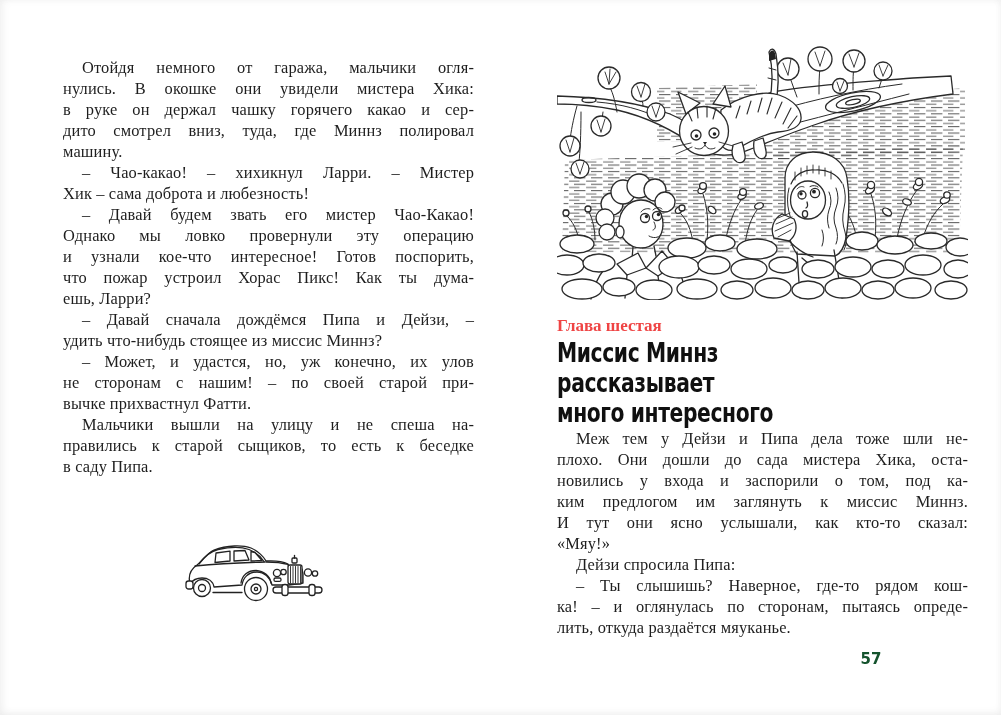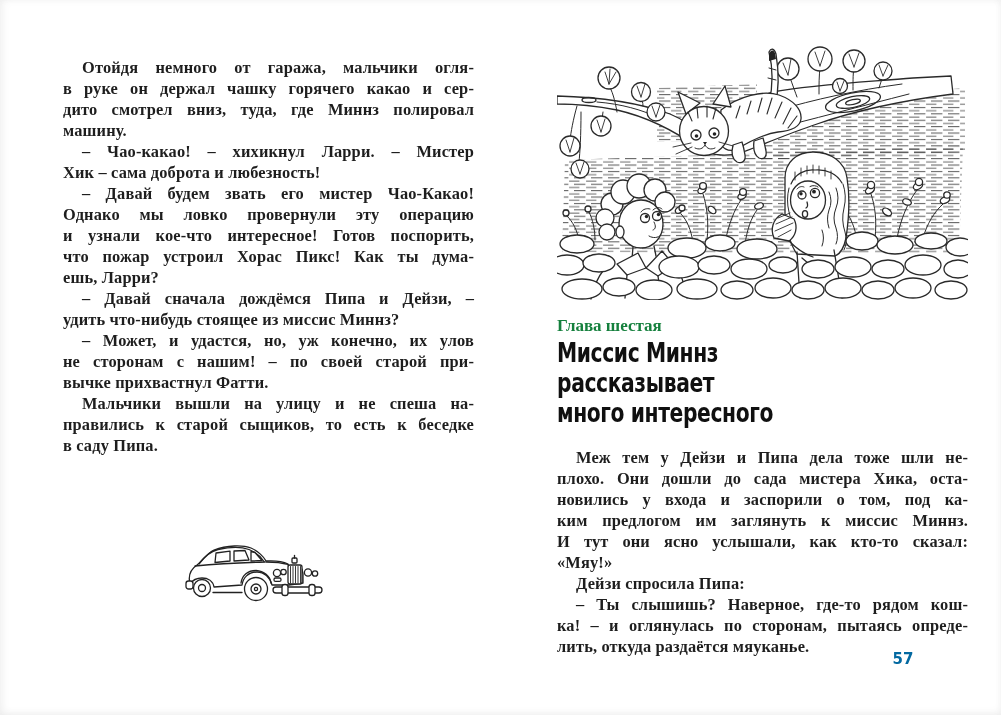--- a/index.html
+++ b/index.html
@@ -3,44 +3,45 @@
 <meta charset="utf-8">
 <style>
   html,body{margin:0;padding:0;background:#fff;}
   body{width:1001px;height:715px;overflow:hidden;font-family:"Liberation Serif",serif;color:#1e1e1e;}
   .spread{position:relative;width:1001px;height:715px;background:#ffffff;}
   .spread::before{content:"";position:absolute;inset:0;pointer-events:none;
     box-shadow:inset 3px 0 8px rgba(0,0,0,.045), inset 0 -3px 8px rgba(0,0,0,.03), inset -2px 0 6px rgba(0,0,0,.02);}
   .page-left{position:absolute;left:63px;top:57px;width:411px;}
   .page-right{position:absolute;left:557px;top:42px;width:411px;}
   .body-text{font-size:16.4px;line-height:21px;letter-spacing:.15px;}
-  .para{margin:0;font-weight:bold;}
+  .para{margin:0;}
   .para .line{text-align:justify;text-align-last:justify;white-space:nowrap;}
   .para .line:first-child{text-indent:19px;}
   .para .line:last-child{text-align-last:left;white-space:normal;}
-  .chapter-label{margin-top:16px;font-weight:bold;font-size:17px;line-height:19px;color:#15803d;}
+  .chapter-label{margin-top:16px;font-weight:bold;font-size:17px;line-height:19px;color:#ef4444;}
   .chapter-title{margin:3px 0 0 0;font-family:"DejaVu Sans",sans-serif;font-weight:bold;
     font-size:26px;line-height:30px;color:#101010;letter-spacing:-.5px;
     transform:scaleX(.78);transform-origin:0 50%;white-space:pre-line;}
-  .page-right .body-text{margin-top:19px;}
+  .page-right .body-text{}
   .illustration-cat{display:block;width:411px;height:258px;}
   .illustration-car{position:absolute;left:185px;top:545px;width:138px;height:58px;}
-  .page-number{position:absolute;left:888px;top:650px;width:30px;text-align:center;
-    font-family:"DejaVu Sans",sans-serif;font-weight:bold;font-size:15px;color:#0369a1;}
+  .page-number{position:absolute;left:856px;top:650px;width:30px;text-align:center;
+    font-family:"DejaVu Sans",sans-serif;font-weight:bold;font-size:15px;color:#14532d;}
   svg *{vector-effect:non-scaling-stroke;}
 </style>
 </head>
 <body>
 
 <div class="spread">
 
   <div class="page-left">
     <div class="body-text">
       <div class="para">
           <div class="line">Отойдя немного от гаража, мальчики огля-</div>
+          <div class="line">нулись. В окошке они увидели мистера Хика:</div>
           <div class="line">в руке он держал чашку горячего какао и сер-</div>
           <div class="line">дито смотрел вниз, туда, где Миннз полировал</div>
           <div class="line">машину.</div>
         </div>
       <div class="para">
           <div class="line">– Чао-какао! – хихикнул Ларри. – Мистер</div>
           <div class="line">Хик – сама доброта и любезность!</div>
         </div>
       <div class="para">
           <div class="line">– Давай будем звать его мистер Чао-Какао!</div>

